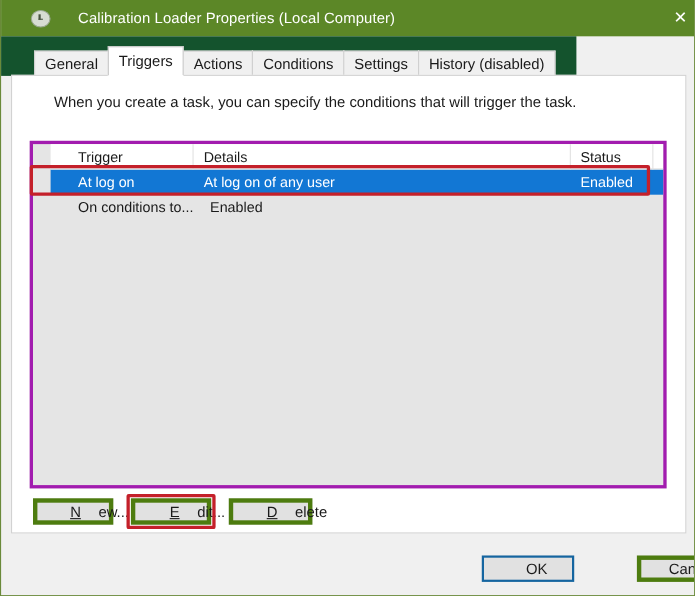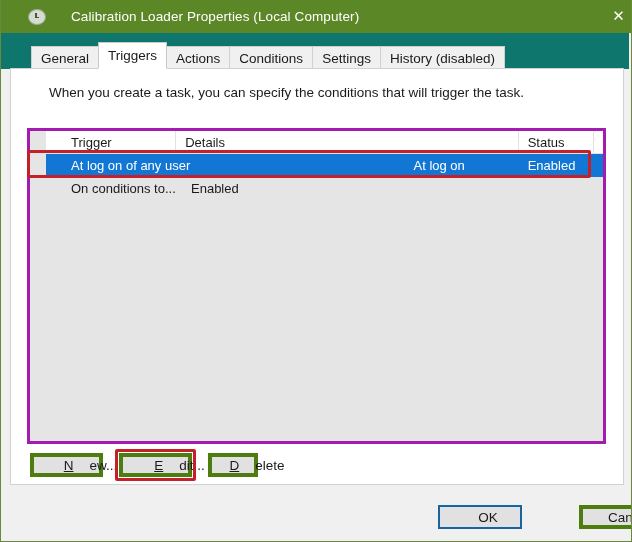--- a/index.html
+++ b/index.html
@@ -74,23 +74,23 @@
     color: #ffffff;
     font-size: 15px;
     font-family: "DejaVu Sans", sans-serif;
     line-height: 1;
   }
 
   
   .tabstrip {
     position: absolute;
     left: 0; top: 33px;
-    width: 628px;
+    width: 523px;
     height: 36px;
-    background: #0f766e;
+    background: #14532d;
   }
   .tabs {
     position: absolute;
     left: 14px;
     bottom: 0;
     display: flex;
     align-items: flex-end;
     height: 27px;
   }
   .tab {
@@ -223,21 +223,21 @@
     width: 73px; height: 24px;
   }
   .btn-edit {
     position: absolute;
     left: 118px; top: 453px;
     width: 73px; height: 24px;
   }
   .btn-delete {
     position: absolute;
     left: 207px; top: 453px;
-    width: 50px; height: 24px;
+    width: 76px; height: 24px;
   }
   .annot-edit {
     position: absolute;
     left: 114px; top: 449px;
     width: 81px; height: 32px;
     border: 3px solid #c4202a;
     border-radius: 2px;
     pointer-events: none;
     z-index: 8;
   }
@@ -283,22 +283,22 @@
 
     <div class="listview">
       <div class="lv-header">
         <div class="lv-th col-trigger">Trigger</div>
         <div class="lv-th col-details">Details</div>
         <div class="lv-th col-status">Status</div>
         <div class="lv-th col-pad"></div>
       </div>
 
       <div class="lv-row selected">
+        <div class="lv-td col-trigger">At log on</div>
         <div class="lv-td col-details">At log on of any user</div>
-        <div class="lv-td col-trigger">At log on</div>
         <div class="lv-td col-status">Enabled</div>
         <div class="lv-td col-pad"></div>
       </div>
 
       <div class="lv-row">
         <div class="lv-td col-trigger">On conditions to...</div>
         <div class="lv-td col-status">Enabled</div>
         <div class="lv-td col-pad"></div>
       </div>
     </div>

